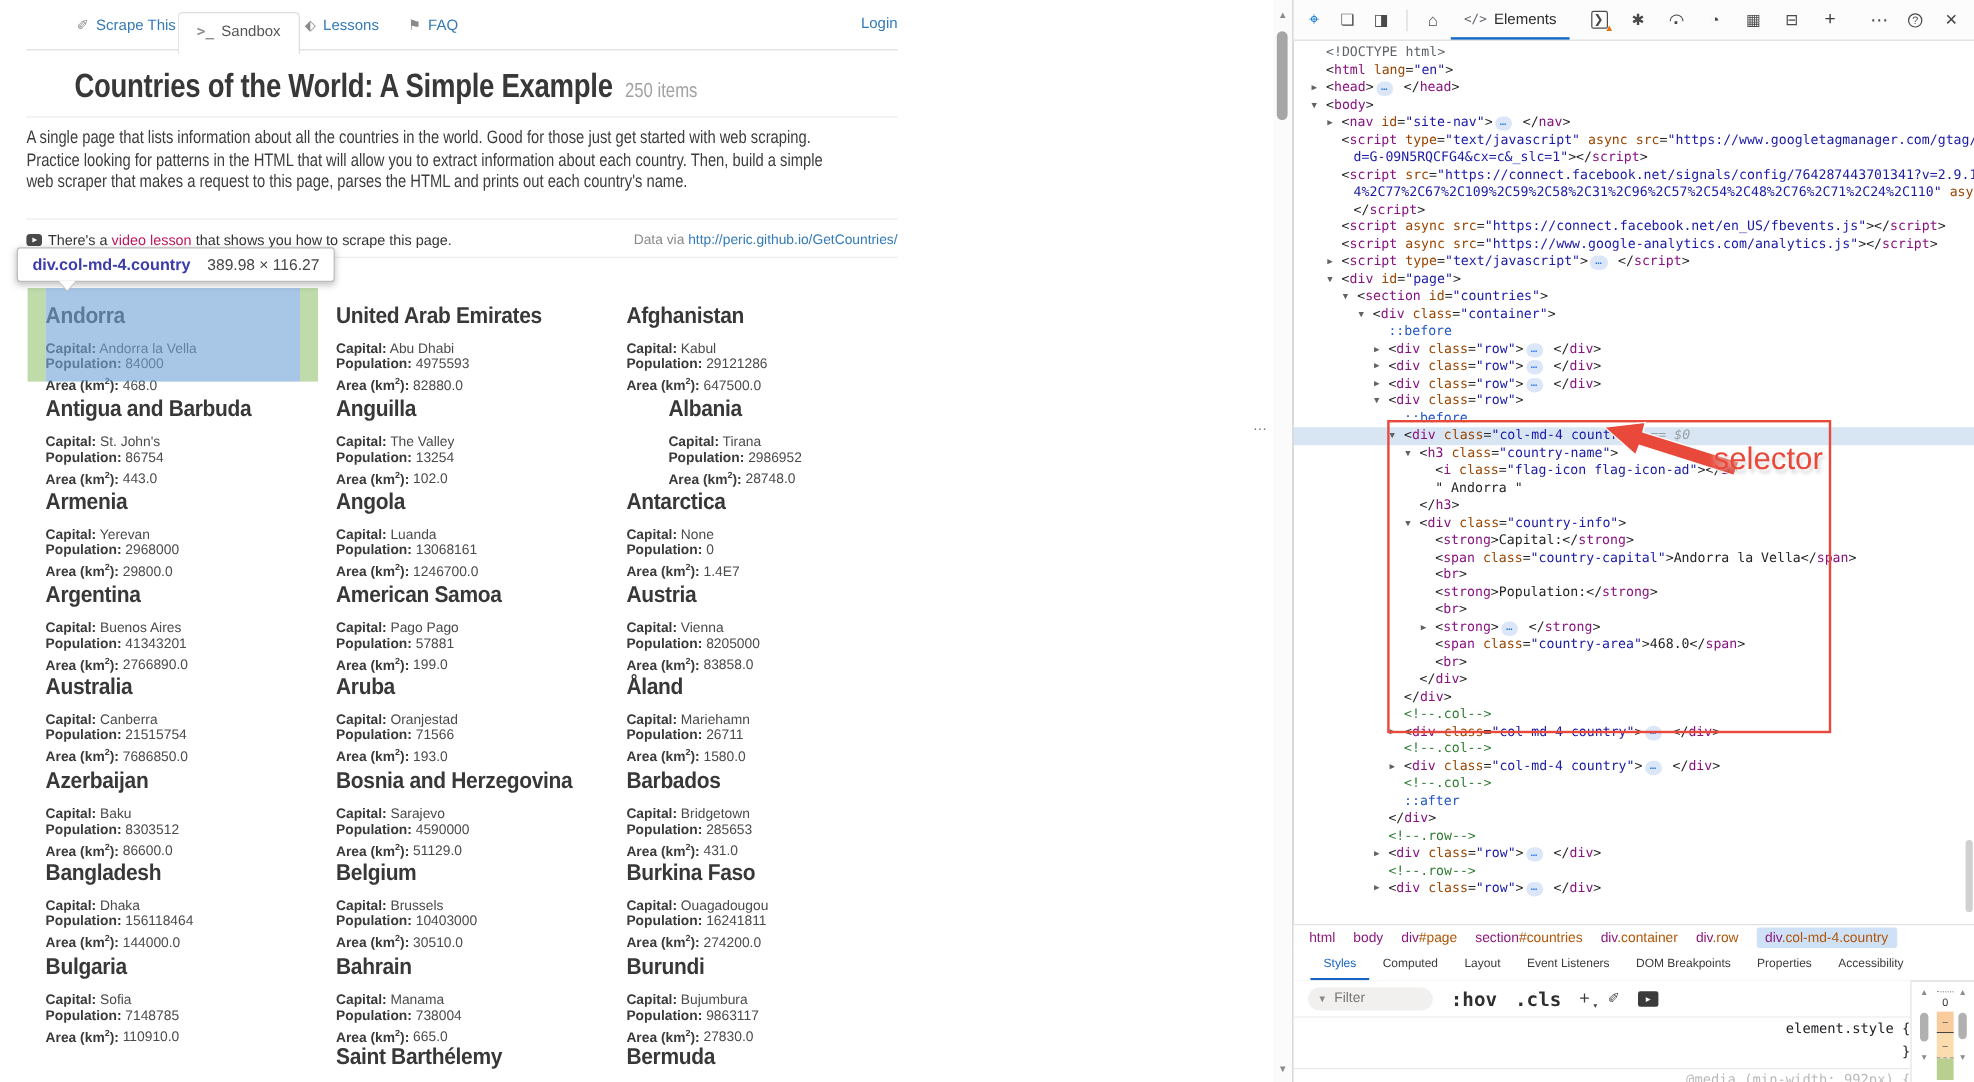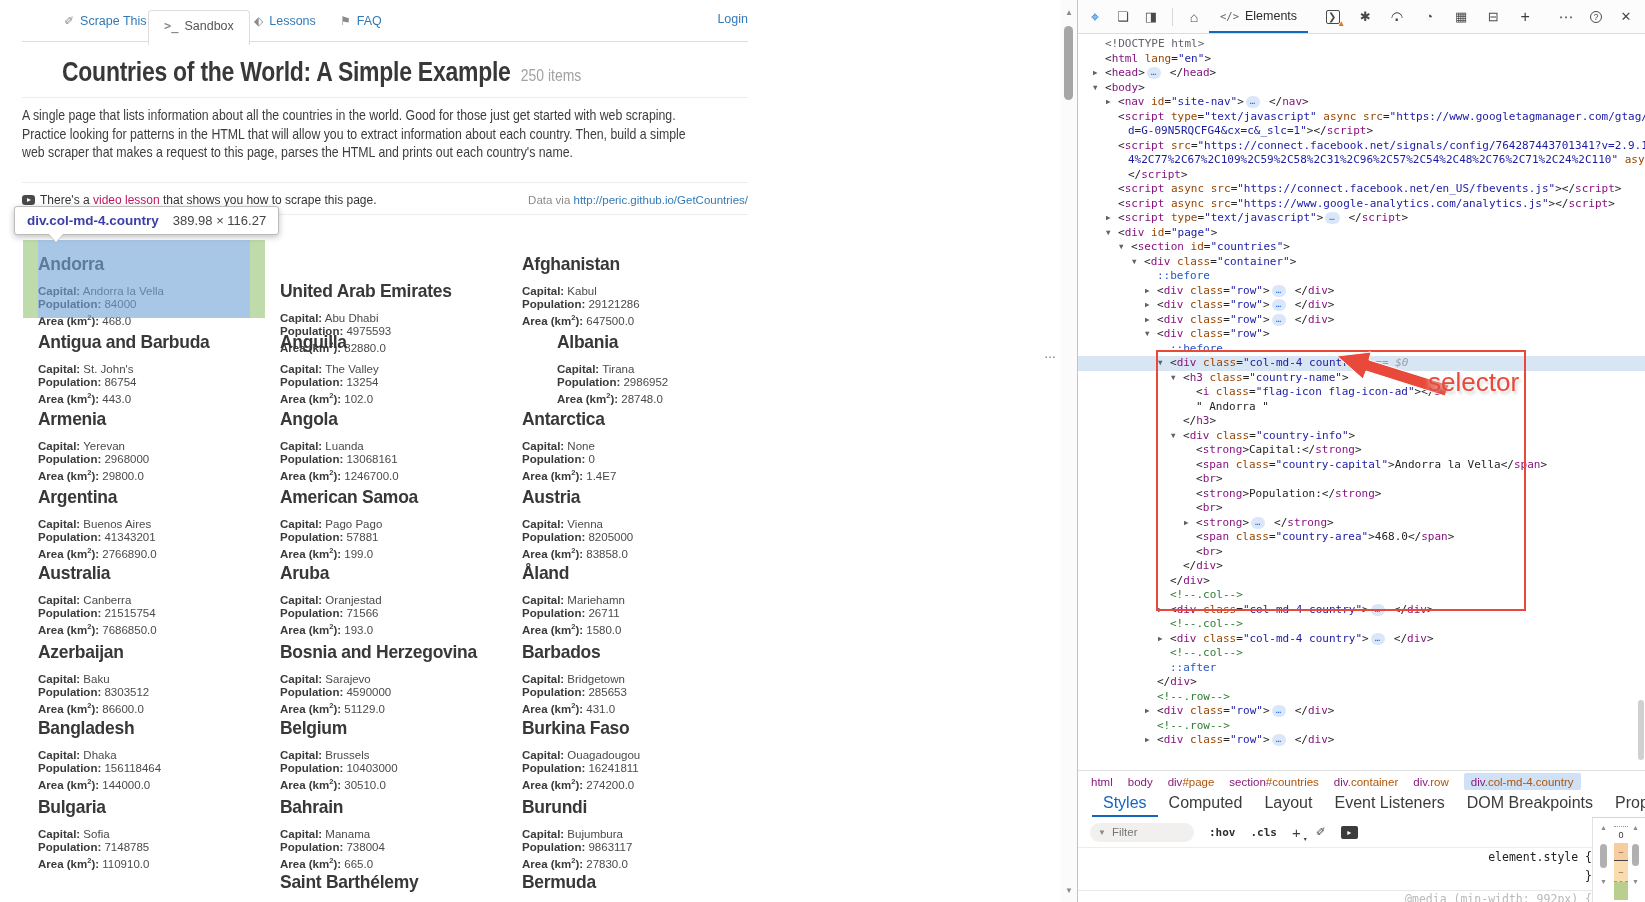--- a/index.html
+++ b/index.html
@@ -109,30 +109,30 @@
   #selector-label{position:absolute;left:350px;top:367px;z-index:7;color:#e8493a;font-size:26px;
      text-shadow:0 0 5px rgba(255,255,255,.95), 2px 3px 3px rgba(0,0,0,.18);}
   
   #dt-breadcrumbs{position:absolute;left:0;top:770px;right:0;height:21px;border-top:1px solid #e0e0e0;
      display:flex;align-items:center;padding-left:13px;gap:15px;font-size:11.5px;background:#fff;white-space:nowrap;overflow:hidden;}
   .crumb{cursor:pointer;} .crumb .bt{color:#8b1a7d;} .crumb .bs{color:#b05507;}
   .crumb.selc{background:#cfe1f6;border-radius:2px;padding:2.5px 7px;}
   
   #dt-panel-tabs{position:absolute;left:0;top:791px;right:0;height:26px;border-bottom:1px solid #d6d6d6;
      display:flex;align-items:center;padding-left:14px;background:#fff;overflow:hidden;}
-  .ptab{font-size:16px;color:#3b3b3b;padding:0 11px;height:26px;display:flex;align-items:center;
+  .ptab{font-size:10px;color:#3b3b3b;padding:0 11px;height:26px;display:flex;align-items:center;
      border-bottom:2px solid transparent;box-sizing:border-box;cursor:pointer;white-space:nowrap;}
   .ptab.active{color:#1565c0;border-bottom-color:#1565c0;}
   
   #styles-toolbar{position:absolute;left:0;top:817px;right:53px;height:30px;display:flex;align-items:center;
      padding-left:12px;gap:15px;background:#fff;}
   #filter-pill{width:104px;height:19px;border-radius:9.5px;background:#f1f0ef;display:flex;align-items:center;
      gap:6px;padding-left:8px;color:#767676;font-size:11.5px;box-sizing:border-box;}
   #filter-pill .funnel{font-size:8px;color:#8a8a8a;}
-  .st-txt{font-size:11px;color:#2f2f2f;font-weight:bold;font-family:"DejaVu Sans Mono",monospace;cursor:pointer;}
+  .st-txt{font-size:16px;color:#2f2f2f;font-weight:bold;font-family:"DejaVu Sans Mono",monospace;cursor:pointer;}
   #new-rule-btn{font-size:15px;color:#3c3c3c;cursor:pointer;position:relative;}
   #new-rule-btn::after{content:"▾";font-size:6px;position:absolute;bottom:-1px;right:-6px;}
   #brush-btn{font-size:12px;color:#4a4a4a;cursor:pointer;}
   #computed-toggle{width:17px;height:13px;background:#3b3b3b;border-radius:2px;color:#fff;font-size:8px;
      display:flex;align-items:center;justify-content:center;cursor:pointer;}
   
   #styles-pane{position:absolute;left:0;top:847px;right:53px;bottom:0;font-family:"DejaVu Sans Mono",monospace;
      font-size:11.5px;color:#202124;background:#fff;overflow:hidden;border-top:1px solid #ededed;text-align:right;}
   #styles-pane .rule-line{padding-left:8px;line-height:19px;}
   #styles-pane .rule-divider{height:1px;background:#e8e8e8;margin-top:4px;}
@@ -197,21 +197,21 @@
   </div>
   <div class="hr" style="top:214px"></div>
 
   <div id="countries-grid">
       <div class="country-card" style="left: 38px; top: 253px;">
         <h3>Andorra</h3>
         <div class="c-line c-cap"><b>Capital:</b> Andorra la Vella</div>
         <div class="c-line "><b>Population:</b> 84000</div>
         <div class="c-line "><b>Area (km<sup>2</sup>):</b> 468.0</div>
       </div>
-      <div class="country-card" style="left: 280px; top: 253px; margin-top: 27px;">
+      <div class="country-card" style="left: 280px; top: 253px;">
         <h3>United Arab Emirates</h3>
         <div class="c-line c-cap"><b>Capital:</b> Abu Dhabi</div>
         <div class="c-line "><b>Population:</b> 4975593</div>
         <div class="c-line "><b>Area (km<sup>2</sup>):</b> 82880.0</div>
       </div>
       <div class="country-card" style="left: 522px; top: 253px;">
         <h3>Afghanistan</h3>
         <div class="c-line c-cap"><b>Capital:</b> Kabul</div>
         <div class="c-line "><b>Population:</b> 29121286</div>
         <div class="c-line "><b>Area (km<sup>2</sup>):</b> 647500.0</div>

